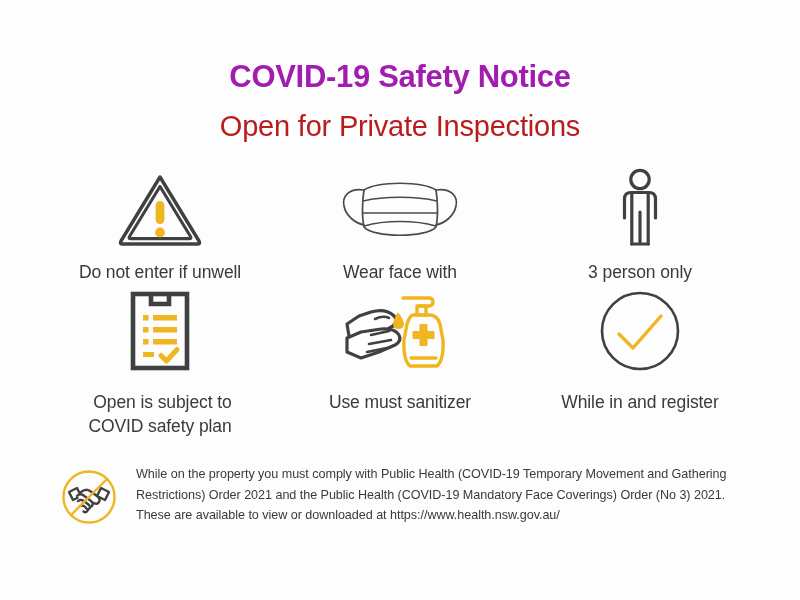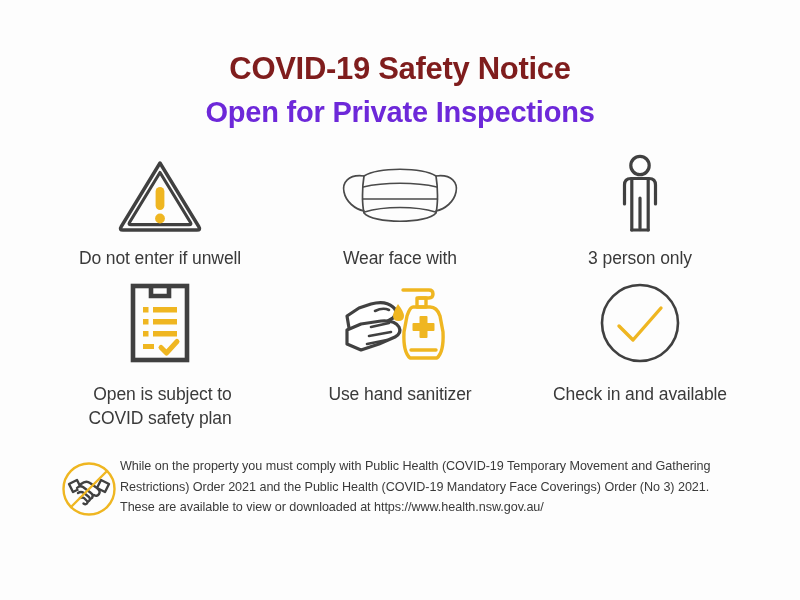--- a/index.html
+++ b/index.html
@@ -27,40 +27,39 @@
 
   
   .heading {
     text-align: center;
     padding-top: 44px;
   }
   .title {
     font-size: 31px;
     font-weight: bold;
     letter-spacing: -0.3px;
-    color: #7f1d1d;
+    color: #a21caf;
     line-height: 1.1;
-    margin: 8px;
+    margin: 16px;
   }
   .subtitle {
     font-size: 29px;
-    font-weight: bold;
-    color: #6d28d9;
+    font-weight: normal;
+    color: #b91c1c;
     line-height: 1.15;
     margin: 10px 0 0 0;
     letter-spacing: -0.2px;
   }
 
   
   .grid {
     margin-top: 24px;
     display: grid;
     grid-template-columns: repeat(3, 1fr);
     grid-template-rows: auto auto;
-    row-gap: 6px;
     padding: 0 40px;
     box-sizing: border-box;
   }
   .cell {
     display: flex;
     flex-direction: column;
     align-items: center;
     justify-content: flex-start;
   }
   .cell-art {
@@ -89,20 +88,21 @@
     padding: 0 56px 0 58px;
     box-sizing: border-box;
   }
   .footer-icon {
     flex: 0 0 auto;
     width: 62px;
     height: 62px;
     margin-top: 2px;
   }
   .footer-text {
+    margin-left: 16px;
     font-size: 12.6px;
     line-height: 1.62;
     color: #3a3a3a;
     letter-spacing: -0.05px;
   }
 </style>
 </head>
 <body>
 
 <div class="poster">
@@ -223,31 +223,31 @@
           </g>
 
           <g fill="#EFB621">
             <rect x="78.5" y="36" width="8" height="22" rx="1"></rect>
             <rect x="71.5" y="43" width="22" height="8" rx="1"></rect>
           </g>
 
           <path d="M57 24 Q63 32 63 36 Q63 41 57.5 41 Q52 41 52 36 Q52 32 57 24 Z" fill="#EFB621"></path>
         </svg>
       </div>
-      <div class="cell-label">Use hand sanitizer</div>
+      <div class="cell-label">Use must sanitizer</div>
     </div>
 
     <div class="cell row2">
       <div class="cell-art">
         <svg width="86" height="86" viewBox="0 0 86 86" fill="none">
           <circle cx="43" cy="43" r="38" stroke="#404040" stroke-width="2.6" fill="none"></circle>
           <path d="M22 46 L36 60 L64 28" stroke="#EFB621" stroke-width="3.4" fill="none" stroke-linecap="round" stroke-linejoin="round"></path>
         </svg>
       </div>
-      <div class="cell-label">Check in and available</div>
+      <div class="cell-label">While in and register</div>
     </div>
 
   </div>
 
   <div class="footer">
     <div class="footer-icon">
       <svg width="62" height="62" viewBox="0 0 62 62" fill="none">
         <circle cx="31" cy="31" r="25.5" stroke="#EFB621" stroke-width="2.4" fill="none"></circle>
 
         <g stroke="#414141" stroke-width="2.4" fill="#ffffff" stroke-linejoin="round" stroke-linecap="round">

